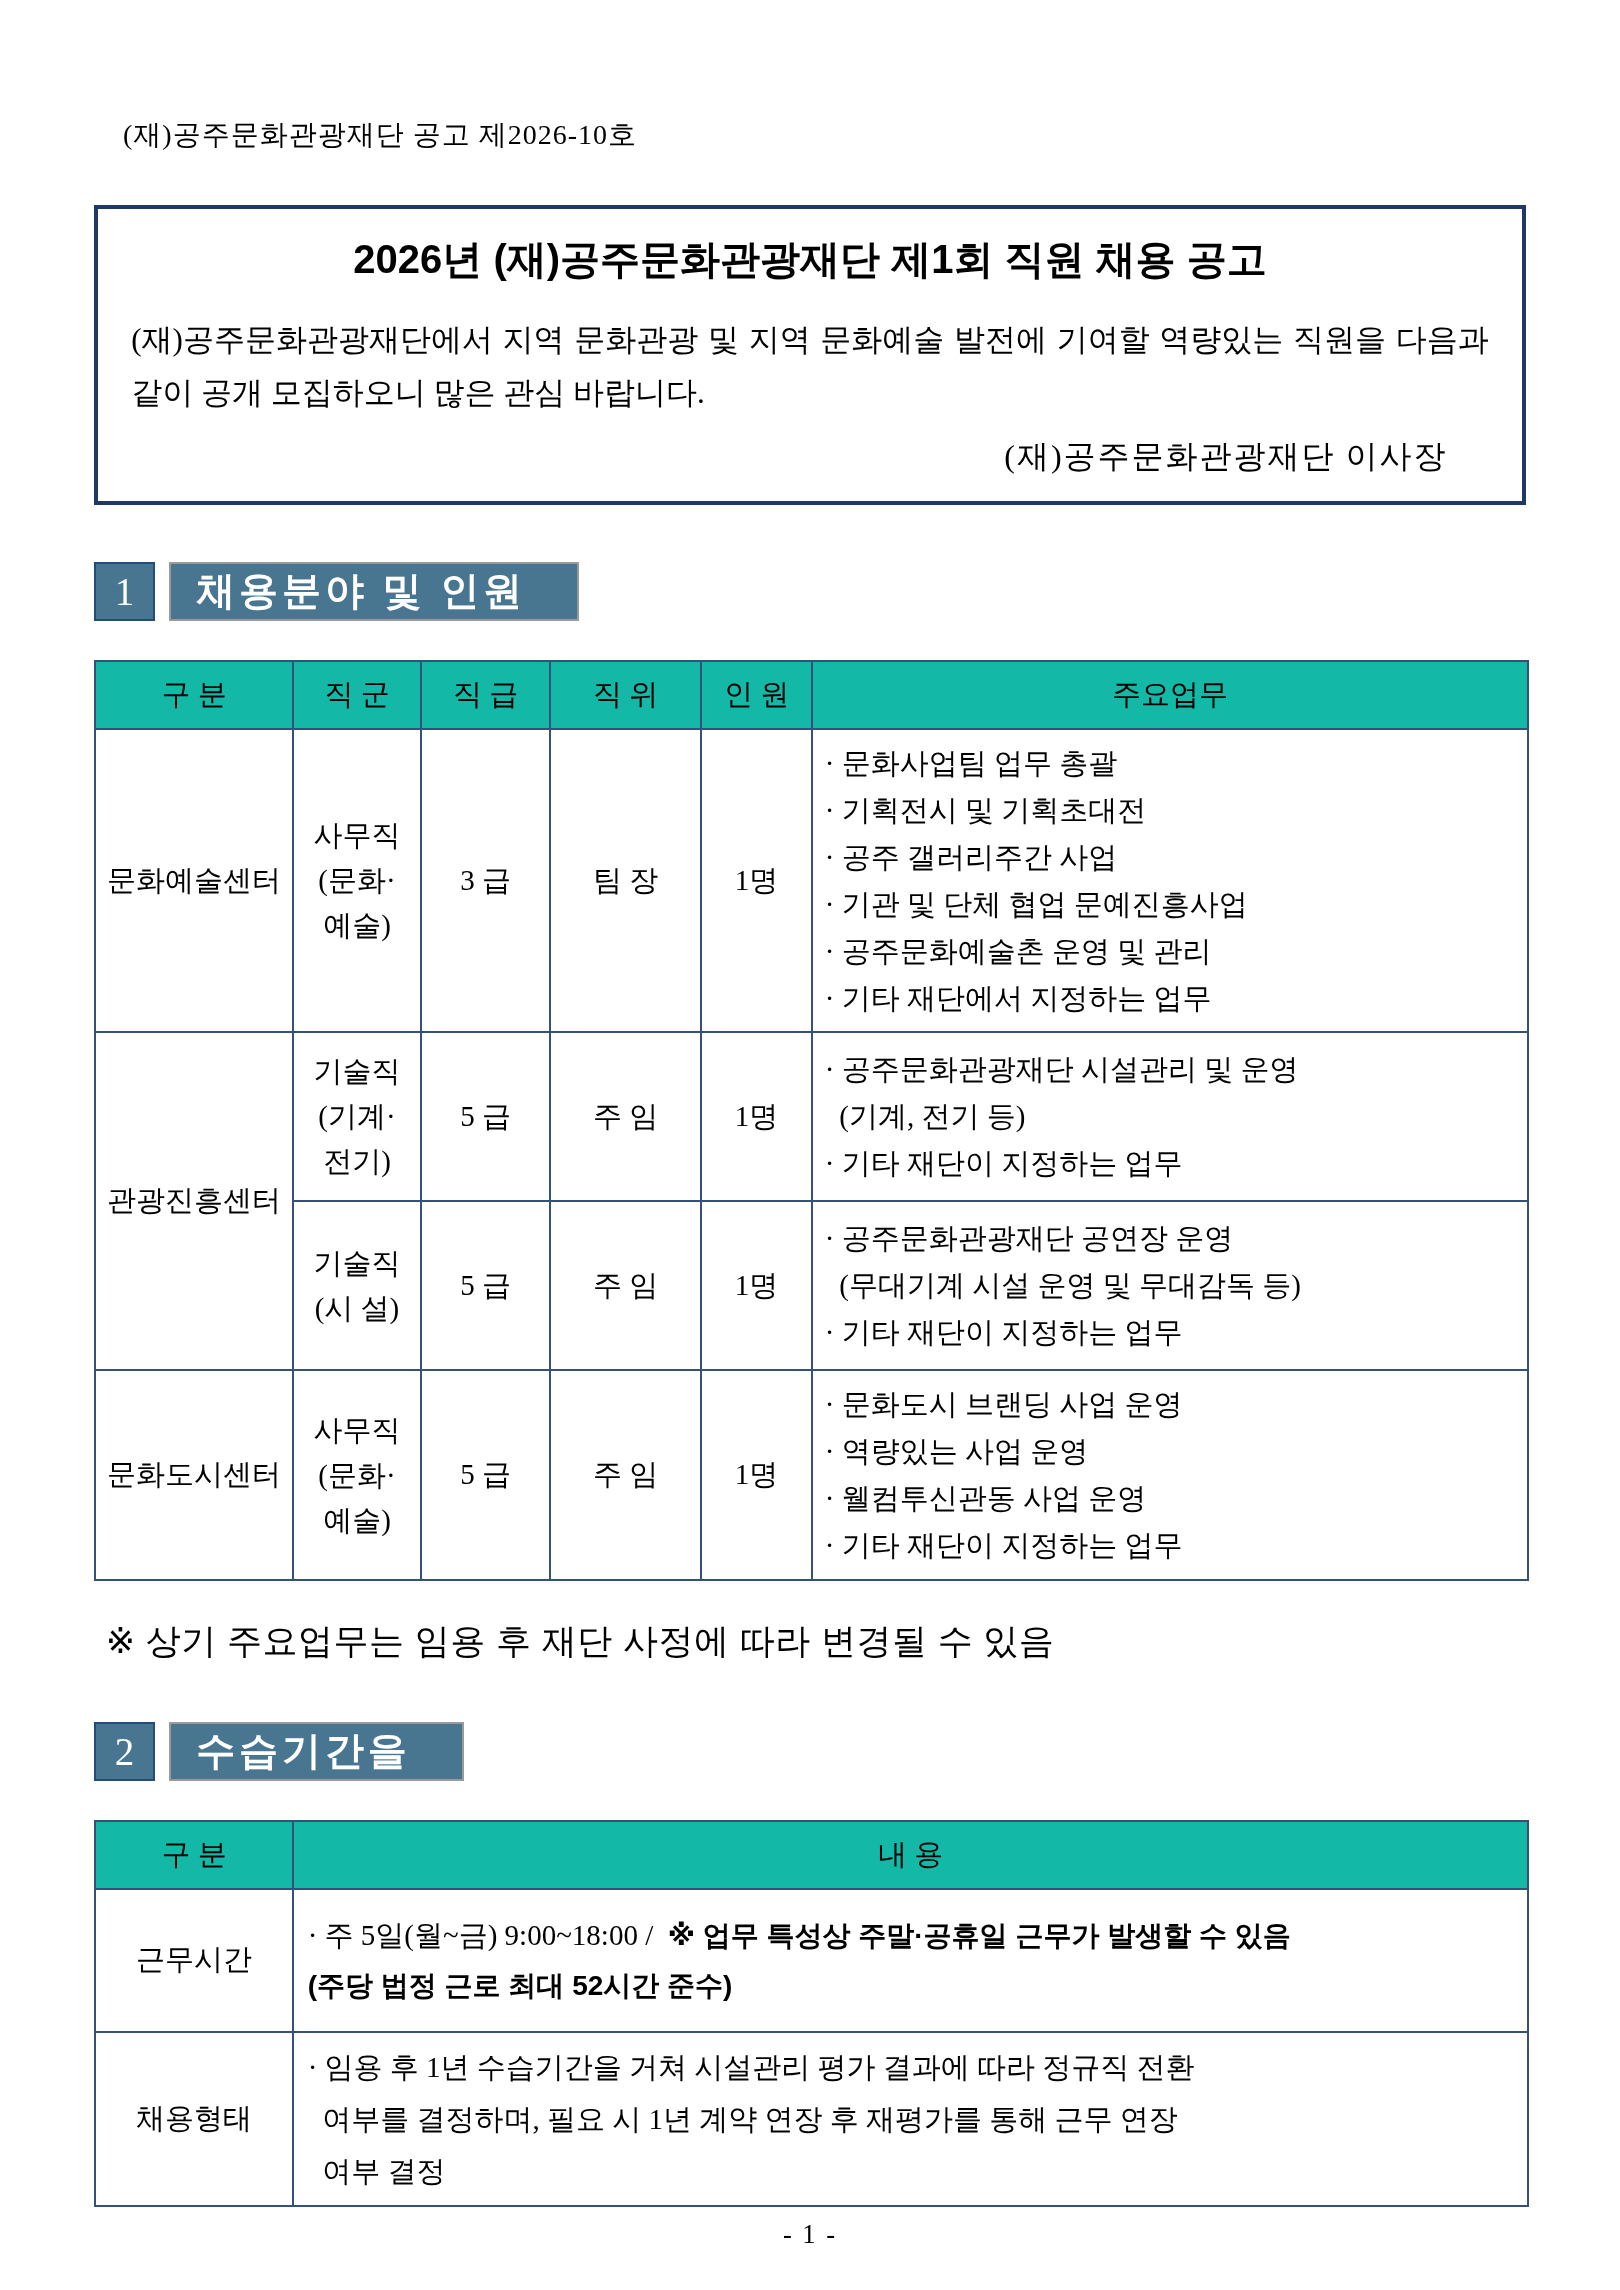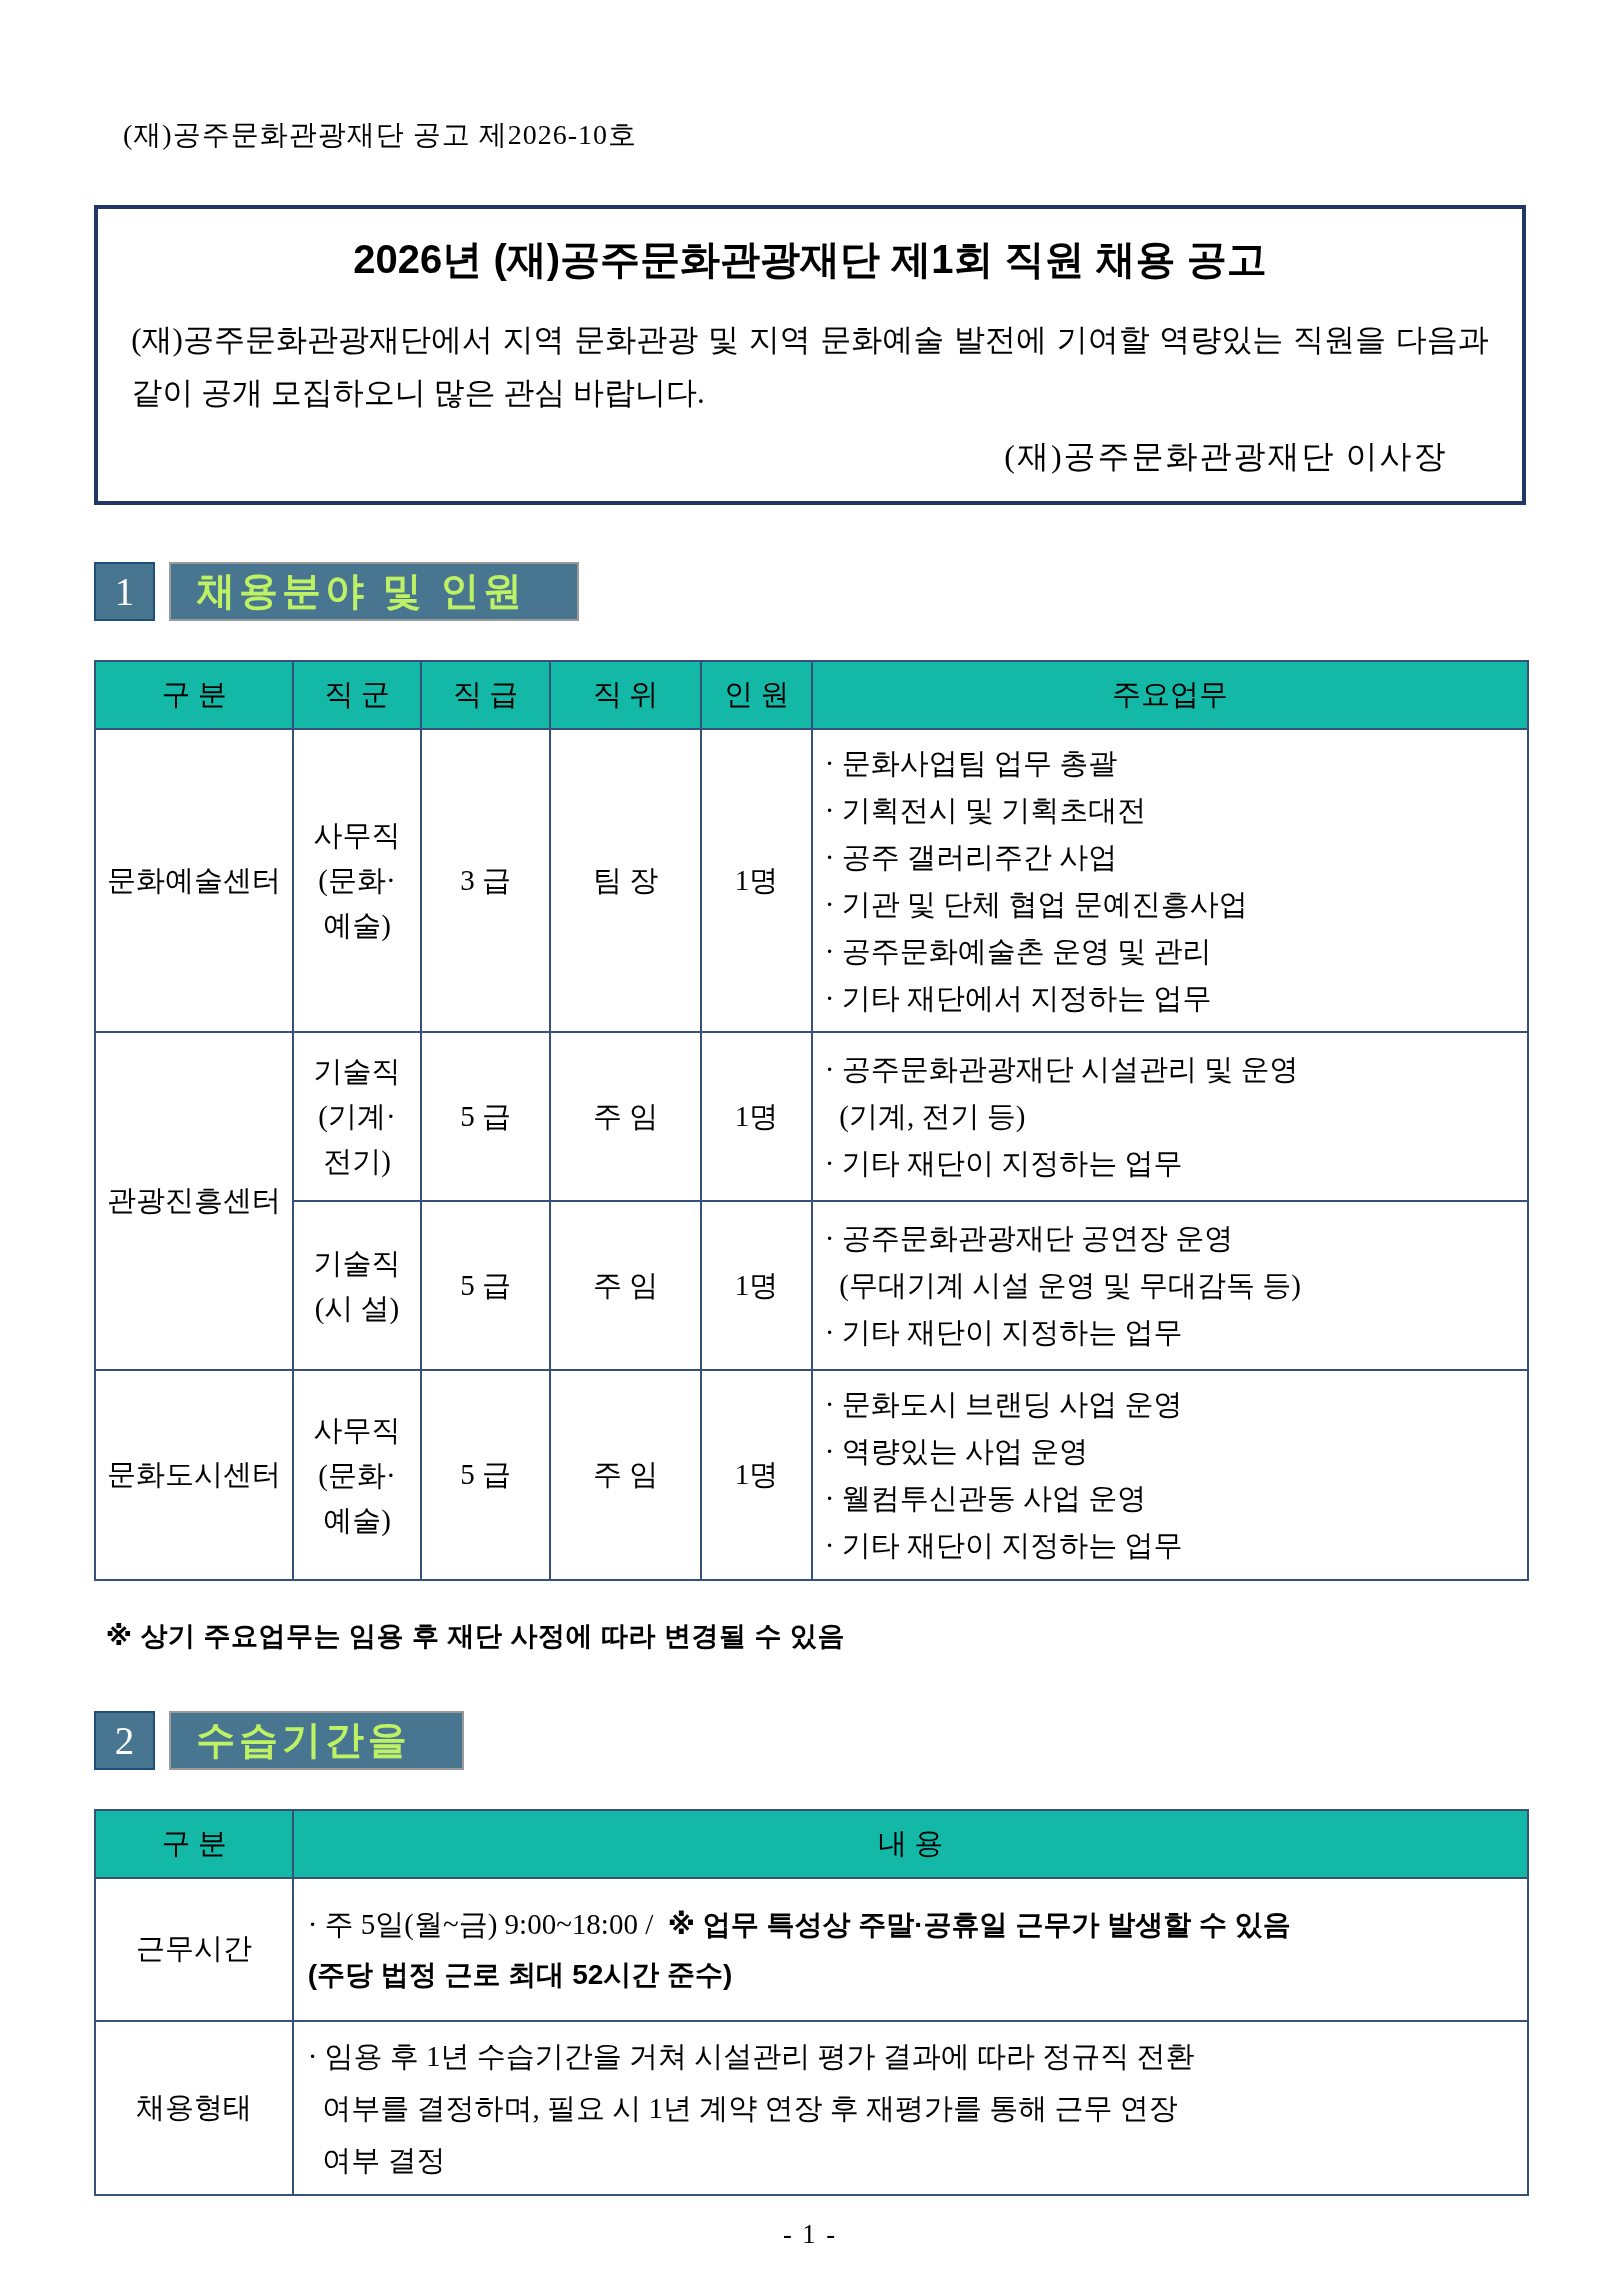--- a/index.html
+++ b/index.html
@@ -73,21 +73,21 @@
     font-family: "Liberation Serif", serif;
     font-size: 39px;
     display: flex;
     align-items: center;
     justify-content: center;
   }
   .section-title {
     margin-left: 13.7px;
     background: #487691;
     border: 2.9px solid #9a9a9a;
-    color: #bef264;
+    color: #ffffff;
     font-family: "Liberation Sans", "DejaVu Sans", sans-serif;
     font-weight: 800;
     font-size: 39px;
     letter-spacing: 3.9px;
     display: flex;
     align-items: center;
     padding: 0 51px 0 25.5px;
   }
 
   
@@ -123,22 +123,22 @@
   .r1 { height: 298px; }
   .r2 { height: 169px; }
   .r3 { height: 169px; }
   .r4 { height: 208px; }
 
   
   .note {
     margin-top: 37px;
     padding-left: 11.8px;
     font-family: "Liberation Sans", "DejaVu Sans", sans-serif;
-    font-weight: 700;
-    font-size: 27px;
+    font-weight: 400;
+    font-size: 35px;
     letter-spacing: 0.5px;
     word-break: keep-all;
   }
 
   
   .t2-label { text-align: center; }
   .t2-content {
     text-align: left;
     padding: 7.8px 9.8px 7.8px 13.7px;
   }

